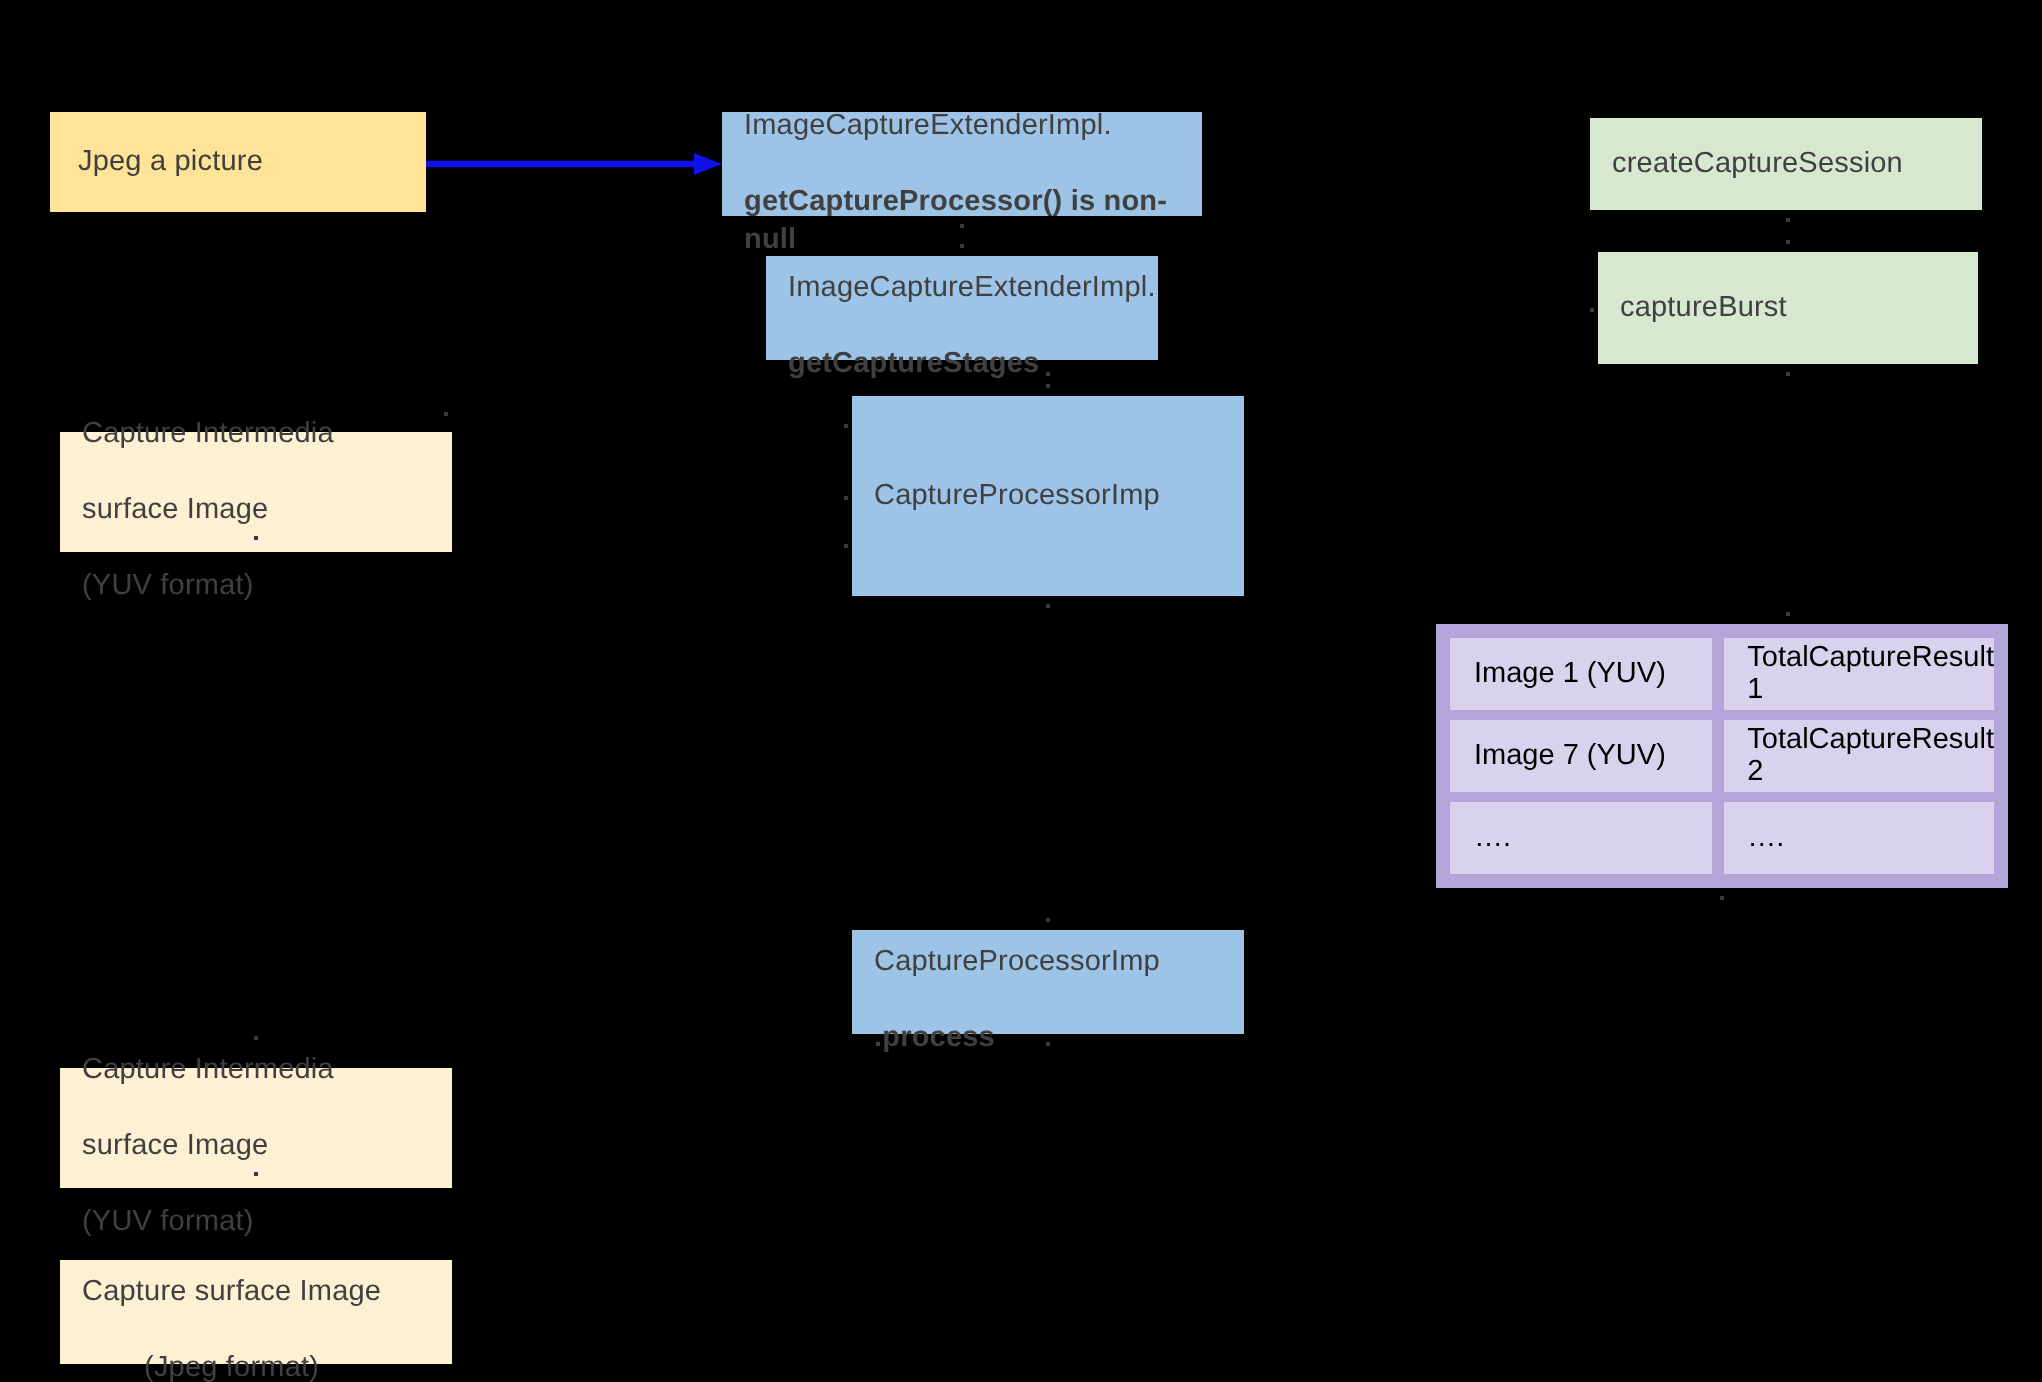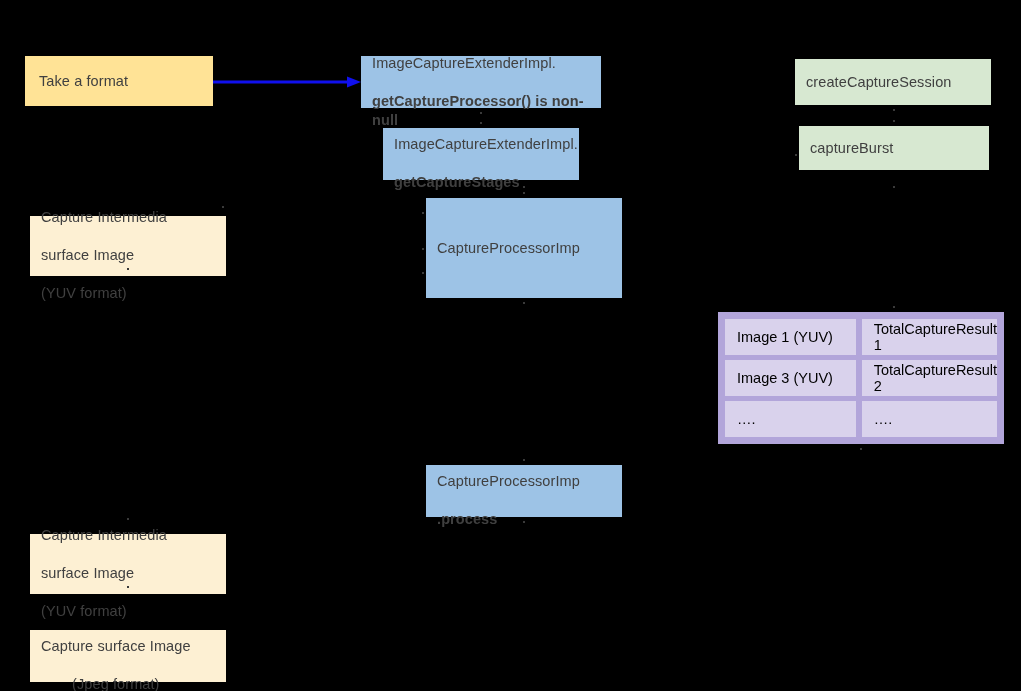--- a/index.html
+++ b/index.html
@@ -71,21 +71,21 @@
     height: 2px;
     background: #3a3a3a;
   }
 </style>
 </head>
 <body>
 
 <div id="canvas">
 
   <div class="node yellow-strong" style="left:25px; top:56px; width:188px; height:50px;">
-    <span class="txt">Take a format</span>
+    <span class="txt">Jpeg a picture</span>
   </div>
 
   <div class="node yellow-soft" style="left:30px; top:204px; width:196px; height:60px; padding-left:11px;">
     <span class="txt">
       <span>Capture Intermedia</span><br>
       <span>surface Image</span><br>
       <span>(YUV format)</span>
     </span>
   </div>
 
@@ -126,28 +126,28 @@
     <span class="txt">
       <span>CaptureProcessorImp</span><br>
       <span class="bold-line">.process</span>
     </span>
   </div>
 
   <div class="node green" style="left:795px; top:59px; width:196px; height:46px; padding-left:11px;text-align:center;">
     <span class="txt">createCaptureSession</span>
   </div>
 
-  <div class="node green" style="left:799px; top:126px; width:190px; height:44px; padding-left:11px;">
+  <div class="node green" style="left:799px; top:126px; width:190px; height:56px; padding-left:11px;">
     <span class="txt">captureBurst</span>
   </div>
 
   <div class="purple-group" style="left:718px; top:312px; width:286px; height:132px;">
     <div class="purple-cell">Image 1 (YUV)</div>
     <div class="purple-cell">TotalCaptureResult 1</div>
-    <div class="purple-cell">Image 3 (YUV)</div>
+    <div class="purple-cell">Image 7 (YUV)</div>
     <div class="purple-cell">TotalCaptureResult 2</div>
     <div class="purple-cell">….</div>
     <div class="purple-cell">….</div>
   </div>
 
   <div class="arrow-wrap" style="left:213px; top:72px; width:150px; height:20px;">
     <svg width="150" height="20" viewBox="0 0 150 20">
       <line x1="0" y1="10" x2="138" y2="10" stroke="#1010ee" stroke-width="3.2"></line>
       <polygon points="148,10 134,4.5 134,15.5" fill="#1010ee"></polygon>
     </svg>

